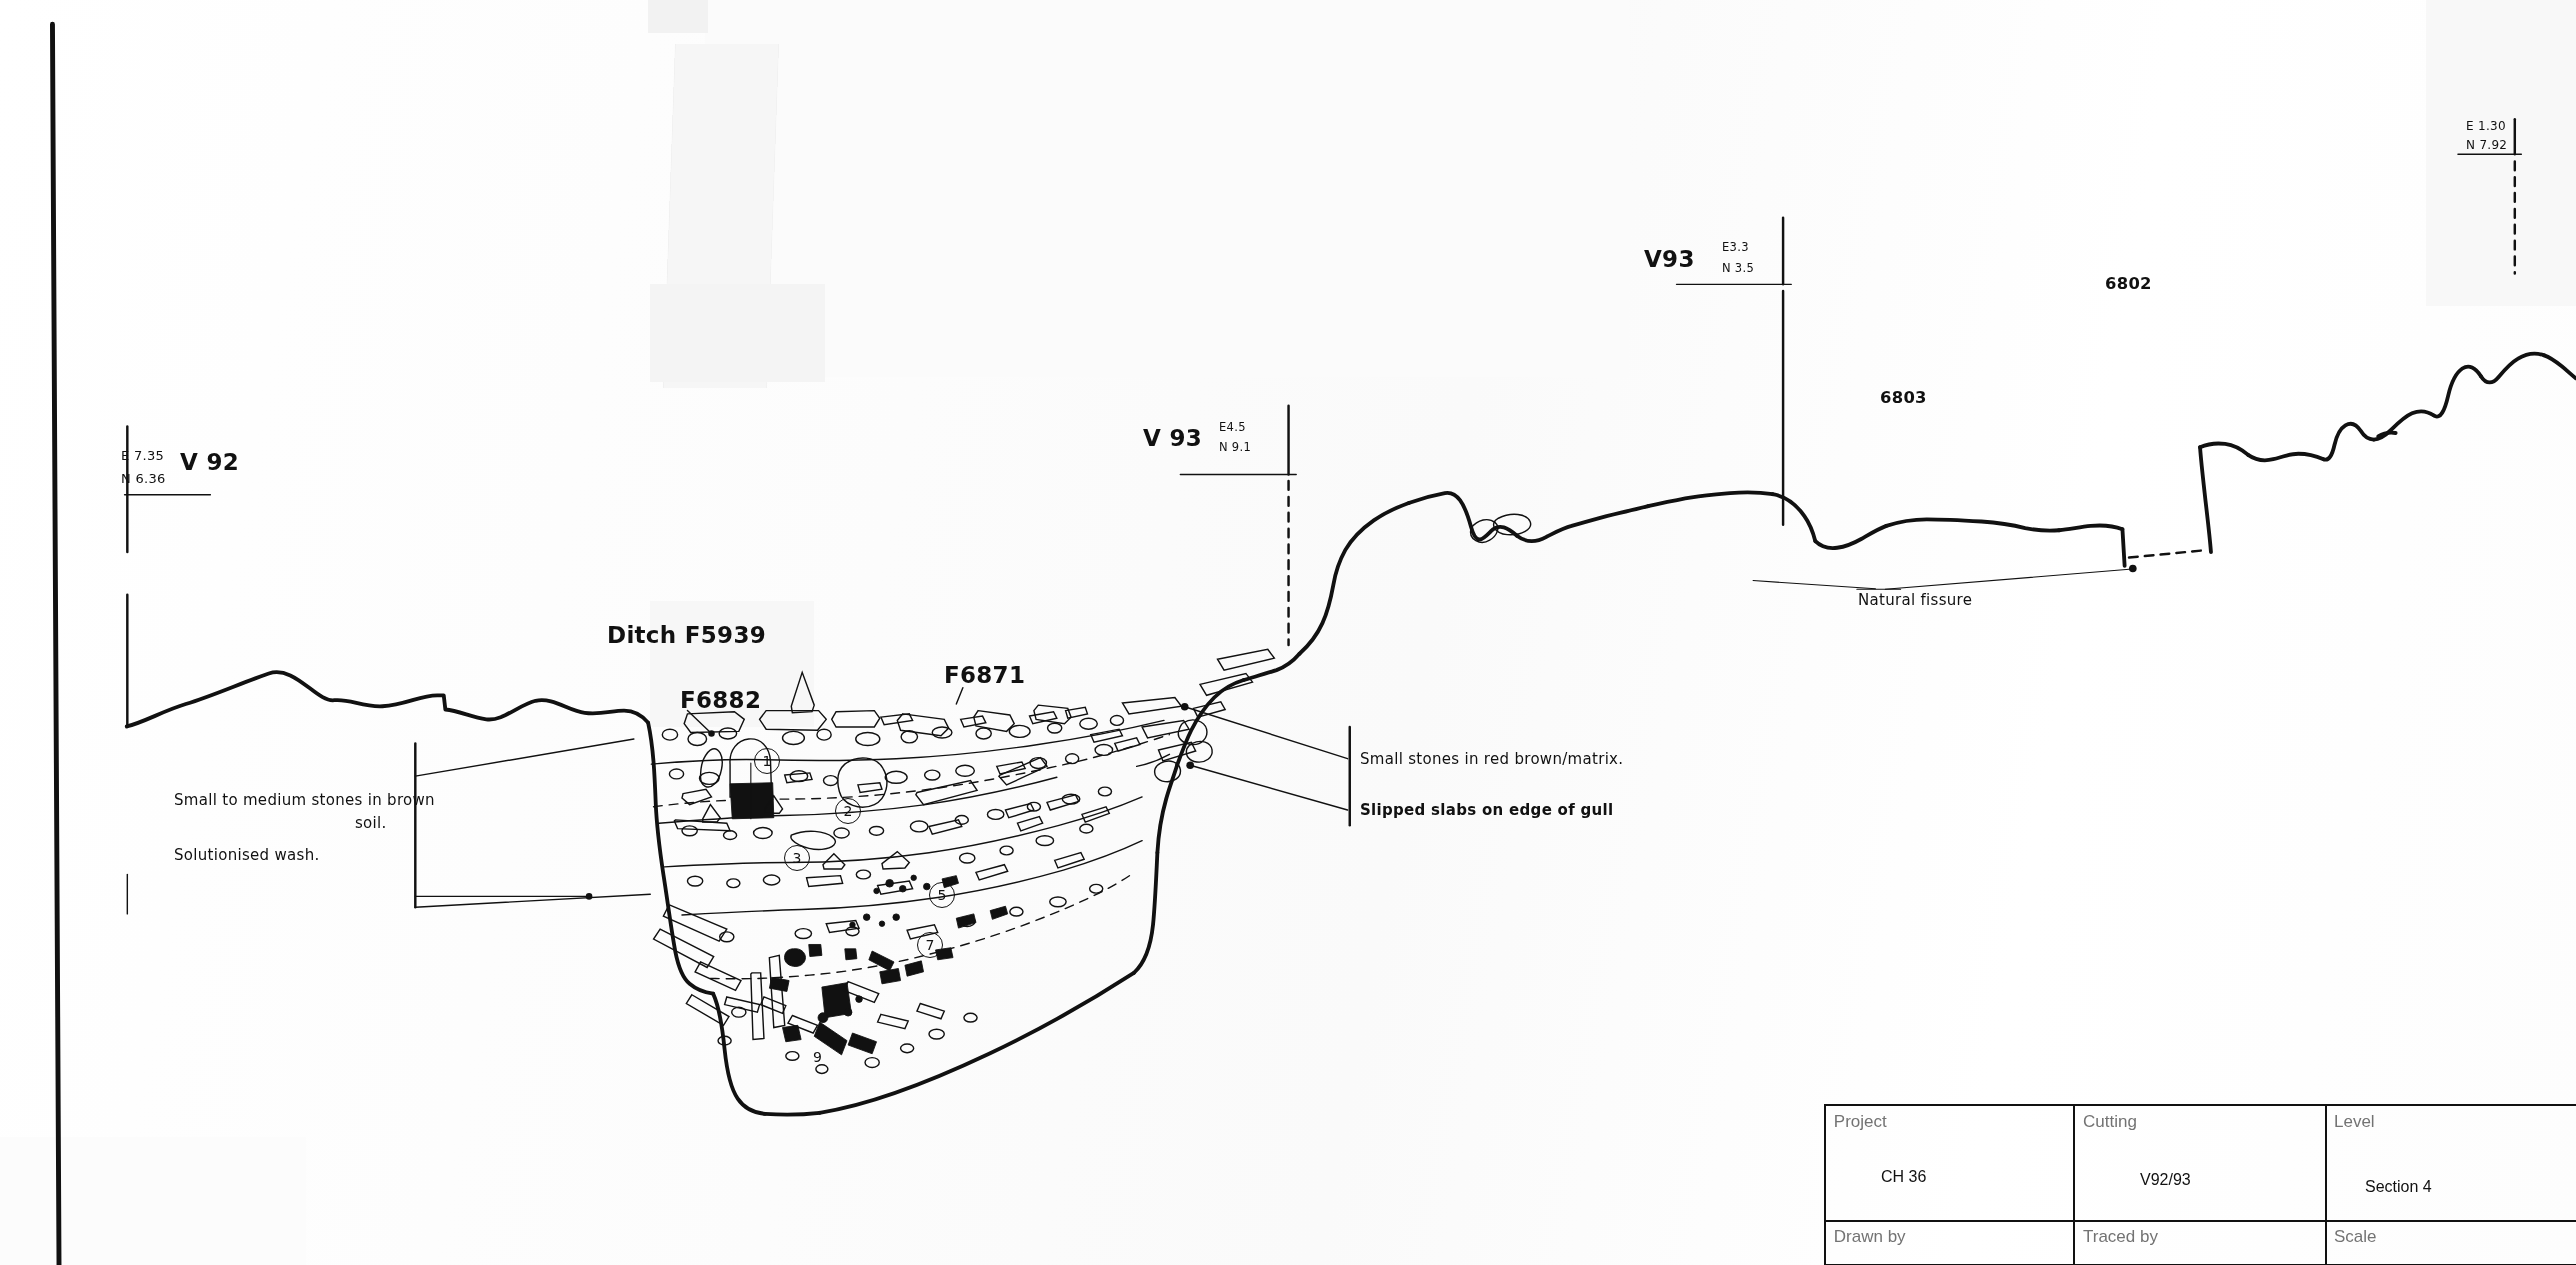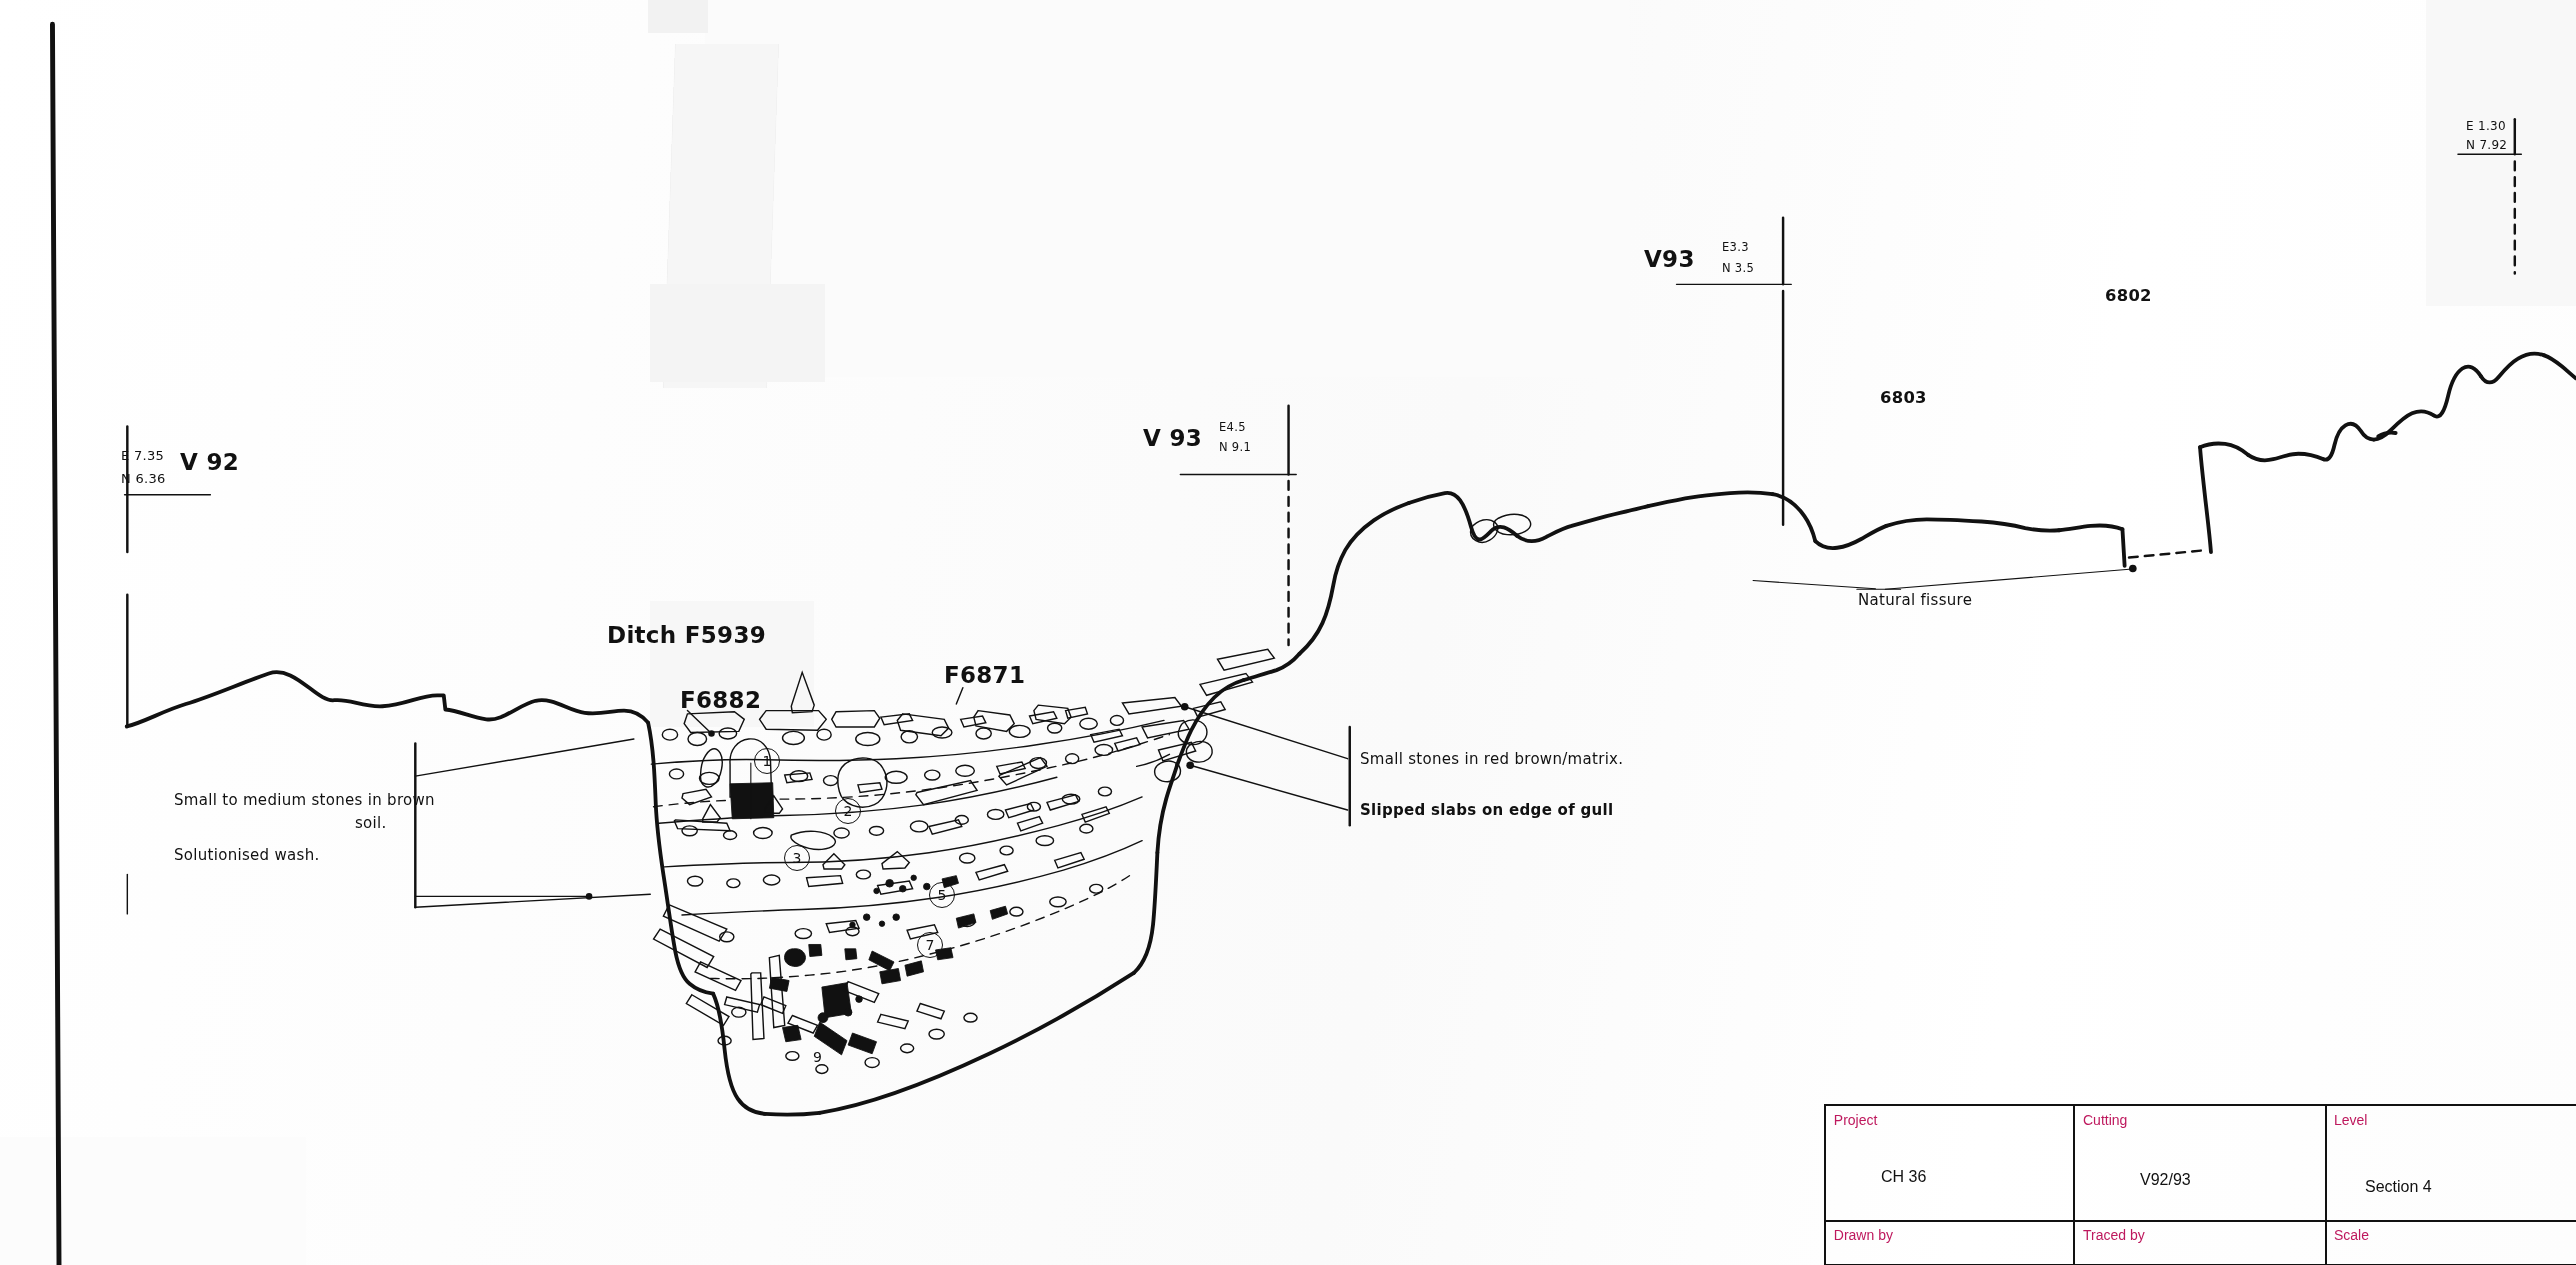--- a/index.html
+++ b/index.html
@@ -51,21 +51,21 @@
   .numcirc{position:absolute;border:1.6px solid #111;border-radius:50%;
            width:24px;height:24px;display:flex;align-items:center;
            justify-content:center;font-size:14px;color:#111;background:transparent;}
 
   
   #titleblock{position:absolute;left:1824px;top:1104px;width:752px;height:162px;}
   #tb-grid{position:absolute;left:0;top:0;width:100%;height:100%;
            border:2.7px solid #111;border-right:none;box-sizing:border-box;}
   .tb-vline{position:absolute;top:0;width:0;border-left:2.2px solid #111;height:100%;}
   .tb-hline{position:absolute;left:0;width:100%;border-top:2.2px solid #111;}
-  .tb-head{position:absolute;font-size:14px;color:#be185d;}
+  .tb-head{position:absolute;font-size:17px;color:#737373;}
   .tb-val{position:absolute;font-size:16px;color:#111;}
 </style>
 </head>
 <body>
 
 <div id="sheet">
 
   <div class="paper-tone" id="tone-a"></div>
   <div class="paper-tone" id="tone-b"></div>
   <div class="paper-tone" id="tone-c"></div>
@@ -438,21 +438,21 @@
   <div class="txt hand lbl-dat-s" style="left:1722px;top:240px;">E3.3</div>
   <div class="txt hand lbl-dat-s" style="left:1722px;top:261px;">N 3.5</div>
 
   <div class="txt hand lbl-small" style="left:2466px;top:119px;">E 1.30</div>
   <div class="txt hand lbl-small" style="left:2466px;top:138px;">N 7.92</div>
 
   <div class="txt hand lbl-big" style="left:607px;top:622px;">Ditch  F5939</div>
   <div class="txt hand lbl-big" style="left:680px;top:687px;">F6882</div>
   <div class="txt hand lbl-big" style="left:944px;top:662px;">F6871</div>
   <div class="txt hand lbl-ctx" style="left:1880px;top:388px;">6803</div>
-  <div class="txt hand lbl-ctx" style="left:2105px;top:286px;text-align:center;">6802</div>
+  <div class="txt hand lbl-ctx" style="left:2105px;top:274px;text-align:center;">6802</div>
 
   <div class="txt hand lbl-note" style="left:174px;top:791px;">Small to medium stones in brown</div>
   <div class="txt hand lbl-note" style="left:355px;top:814px;">soil.</div>
   <div class="txt hand lbl-note" style="left:174px;top:846px;">Solutionised  wash.</div>
 
   <div class="txt hand lbl-note" style="left:1360px;top:750px;">Small   stones  in red brown/matrix.</div>
   <div class="txt hand lbl-note" style="left:1360px;top:801px;font-weight:bold;">Slipped  slabs on edge of gull</div>
 
   <div class="txt hand lbl-note" style="left:1858px;top:591px;">Natural  fissure</div>
 

